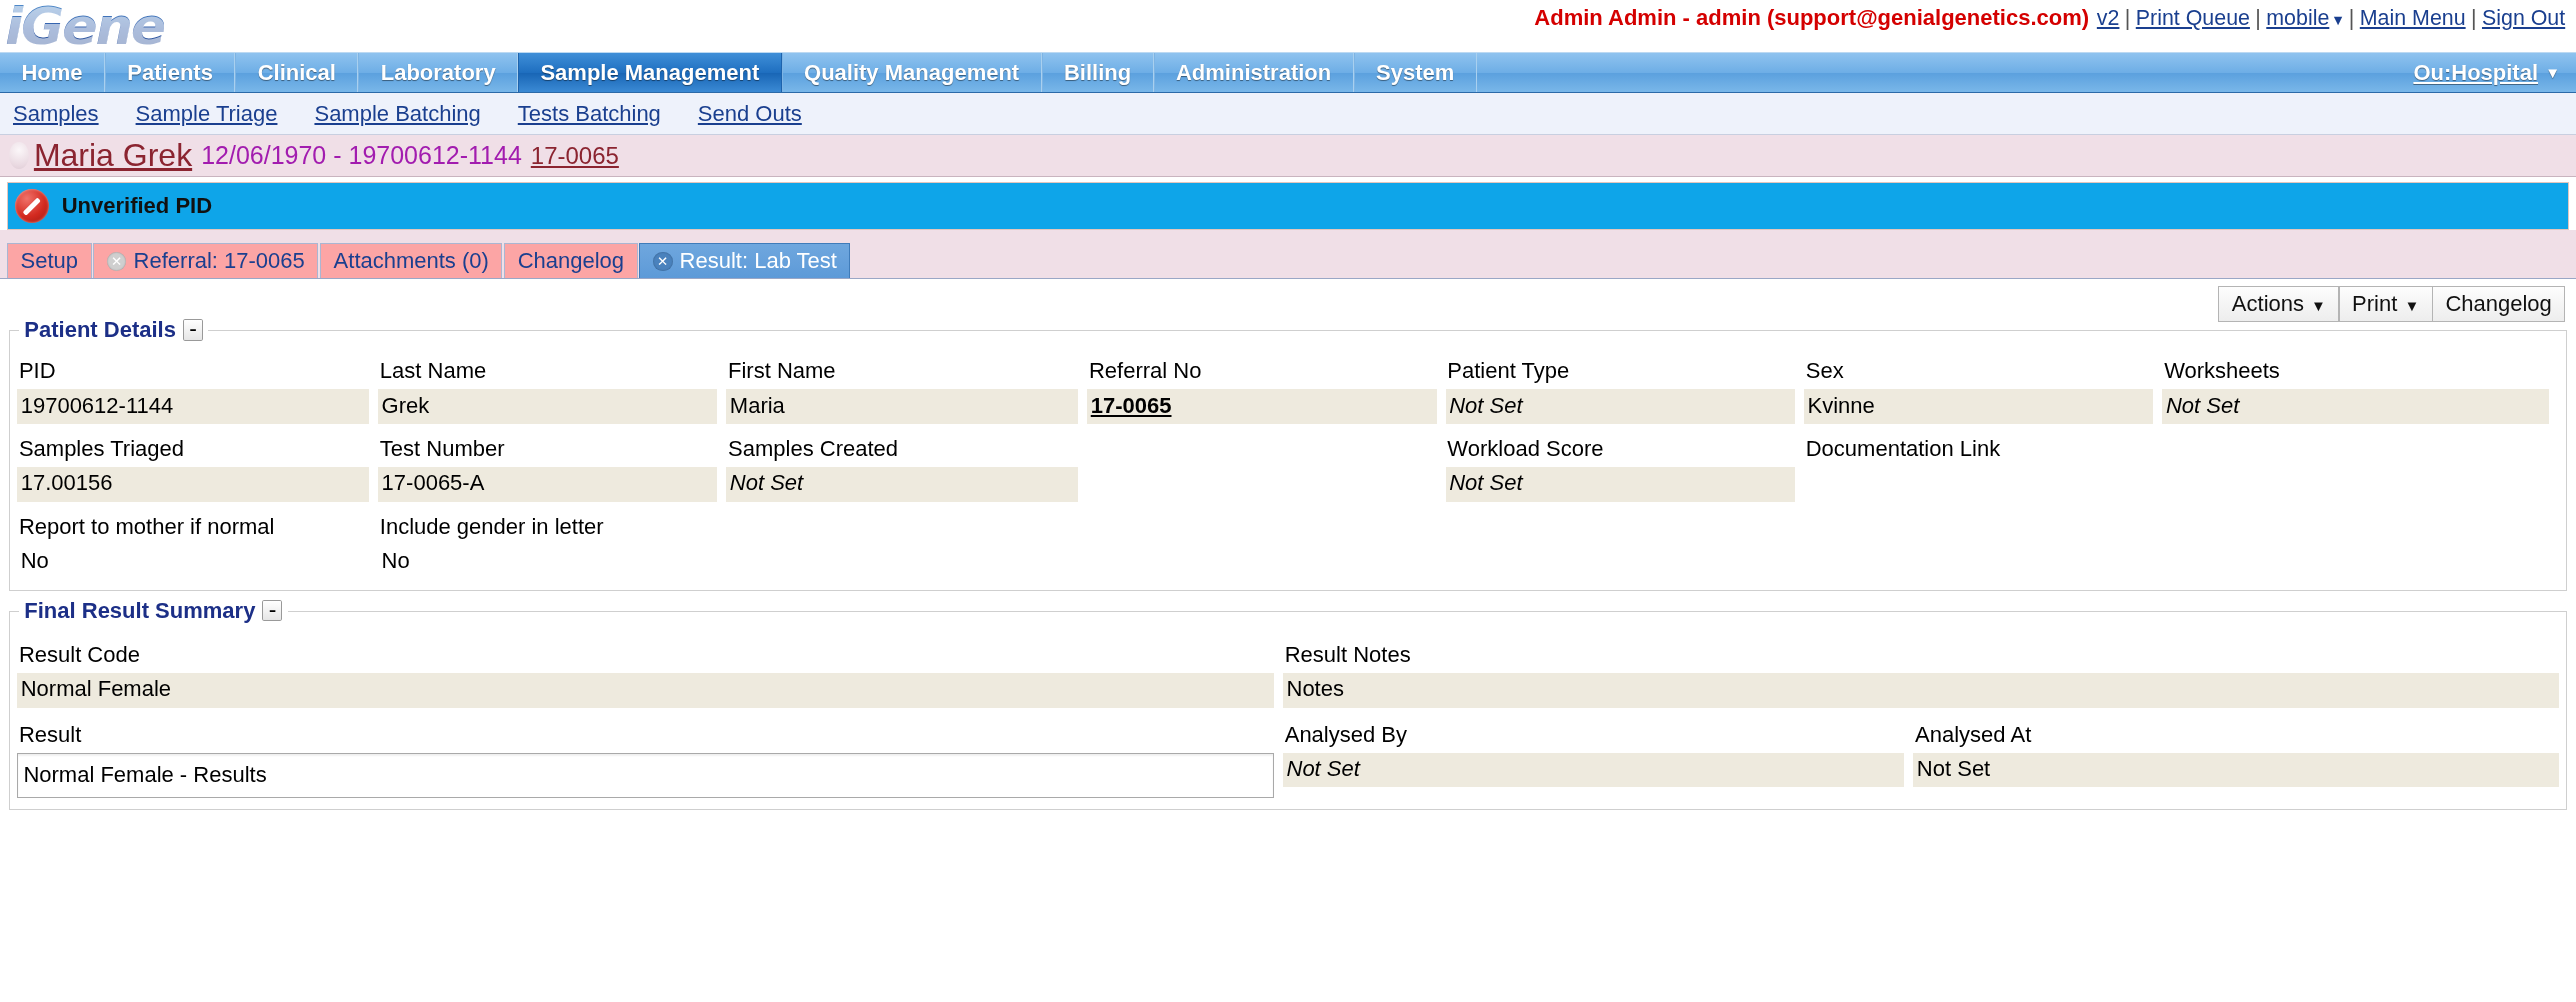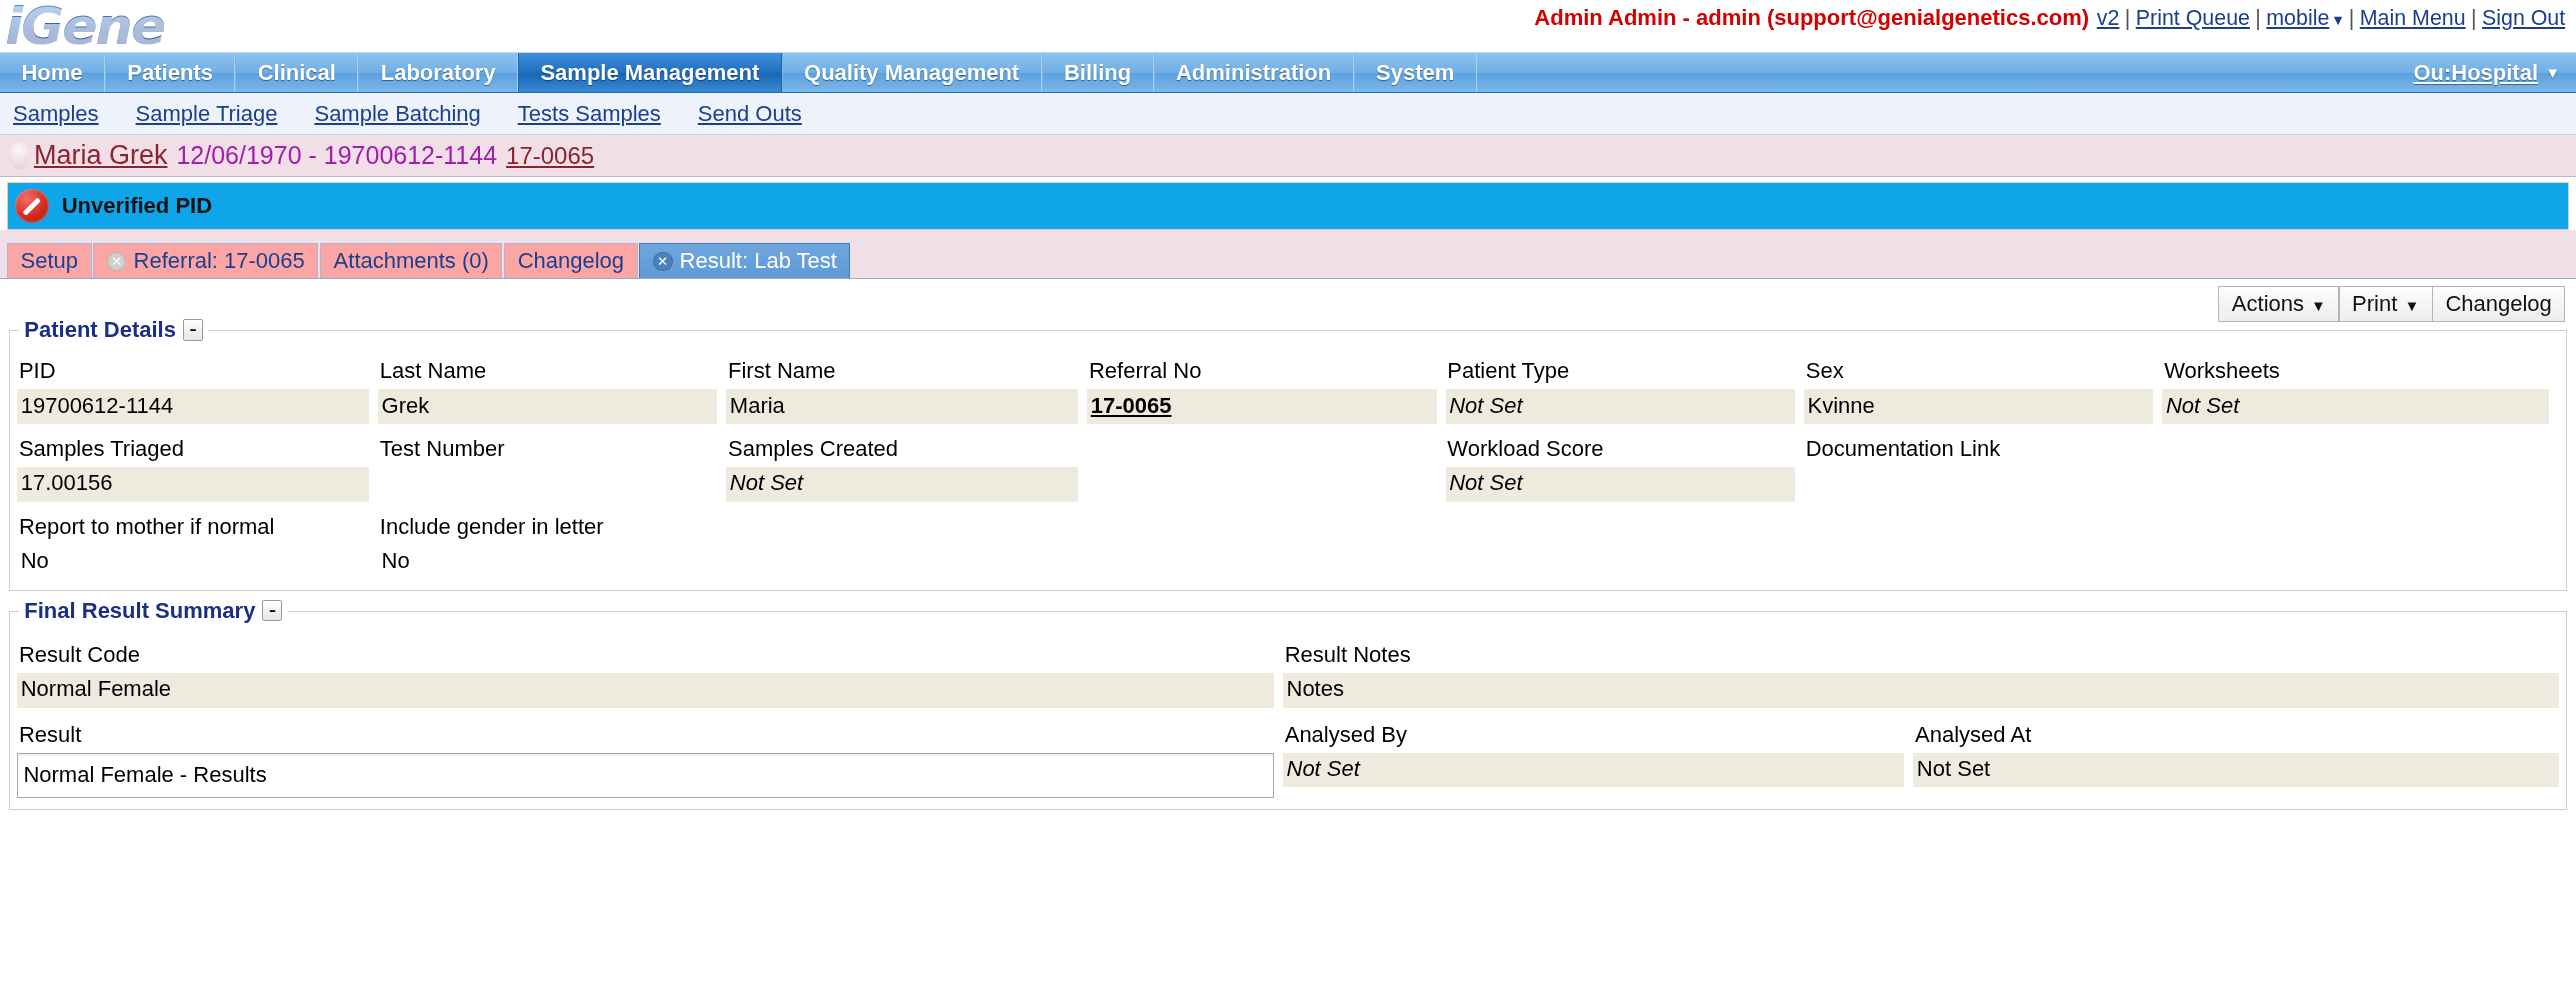--- a/index.html
+++ b/index.html
@@ -131,21 +131,21 @@
   .patientbar .ghost {
     width: 19.6px; height: 27px;
     margin-right: 5.3px;
     border-radius: 50%;
     background: radial-gradient(circle at 50% 30%, #ffffff 0%, #e8d8e0 70%, #d9c6d0 100%);
     opacity: .75;
   }
   .patientbar .pname {
     color: #8b2430;
     text-decoration: underline;
-    font-size: 27px;
+    font-size: 32px;
     cursor: pointer;
   }
   .patientbar .pinfo {
     color: #a21caf;
     font-size: 25px;
     margin-left: 9px;
   }
   .patientbar .pref {
     color: #8b2430;
     text-decoration: underline;
@@ -344,21 +344,21 @@
   <div class="orgsel">
     <span class="lbl">Ou:Hospital</span>
     <span class="caret">▼</span>
   </div>
 </div>
 
 <div class="subnav">
   <a>Samples</a>
   <a>Sample Triage</a>
   <a>Sample Batching</a>
-  <a>Tests Samples</a>
+  <a>Tests Batching</a>
   <a>Send Outs</a>
 </div>
 
 <div class="patientbar">
   <div class="ghost"></div>
   <span class="pname">Maria Grek</span>
   <span class="pinfo">12/06/1970 - 19700612-1144</span>
   <span class="pref">17-0065</span>
 </div>
 
@@ -436,20 +436,21 @@
     </div>
   </div>
 
   <div class="row">
     <div class="field" style="width:14.2%">
       <div class="lbl">Samples Triaged</div>
       <div class="val">17.00156</div>
     </div>
     <div class="field" style="width:13.7%">
       <div class="lbl">Test Number</div>
+      <div class="val">17-0065-A</div>
     </div>
     <div class="field" style="width:14.2%">
       <div class="lbl">Samples Created</div>
       <div class="val"><span class="italic">Not Set</span></div>
     </div>
     <div class="field" style="width:14.1%">
       <div class="lbl">&nbsp;</div>
       <div class="val empty"></div>
     </div>
     <div class="field" style="width:14.1%">

